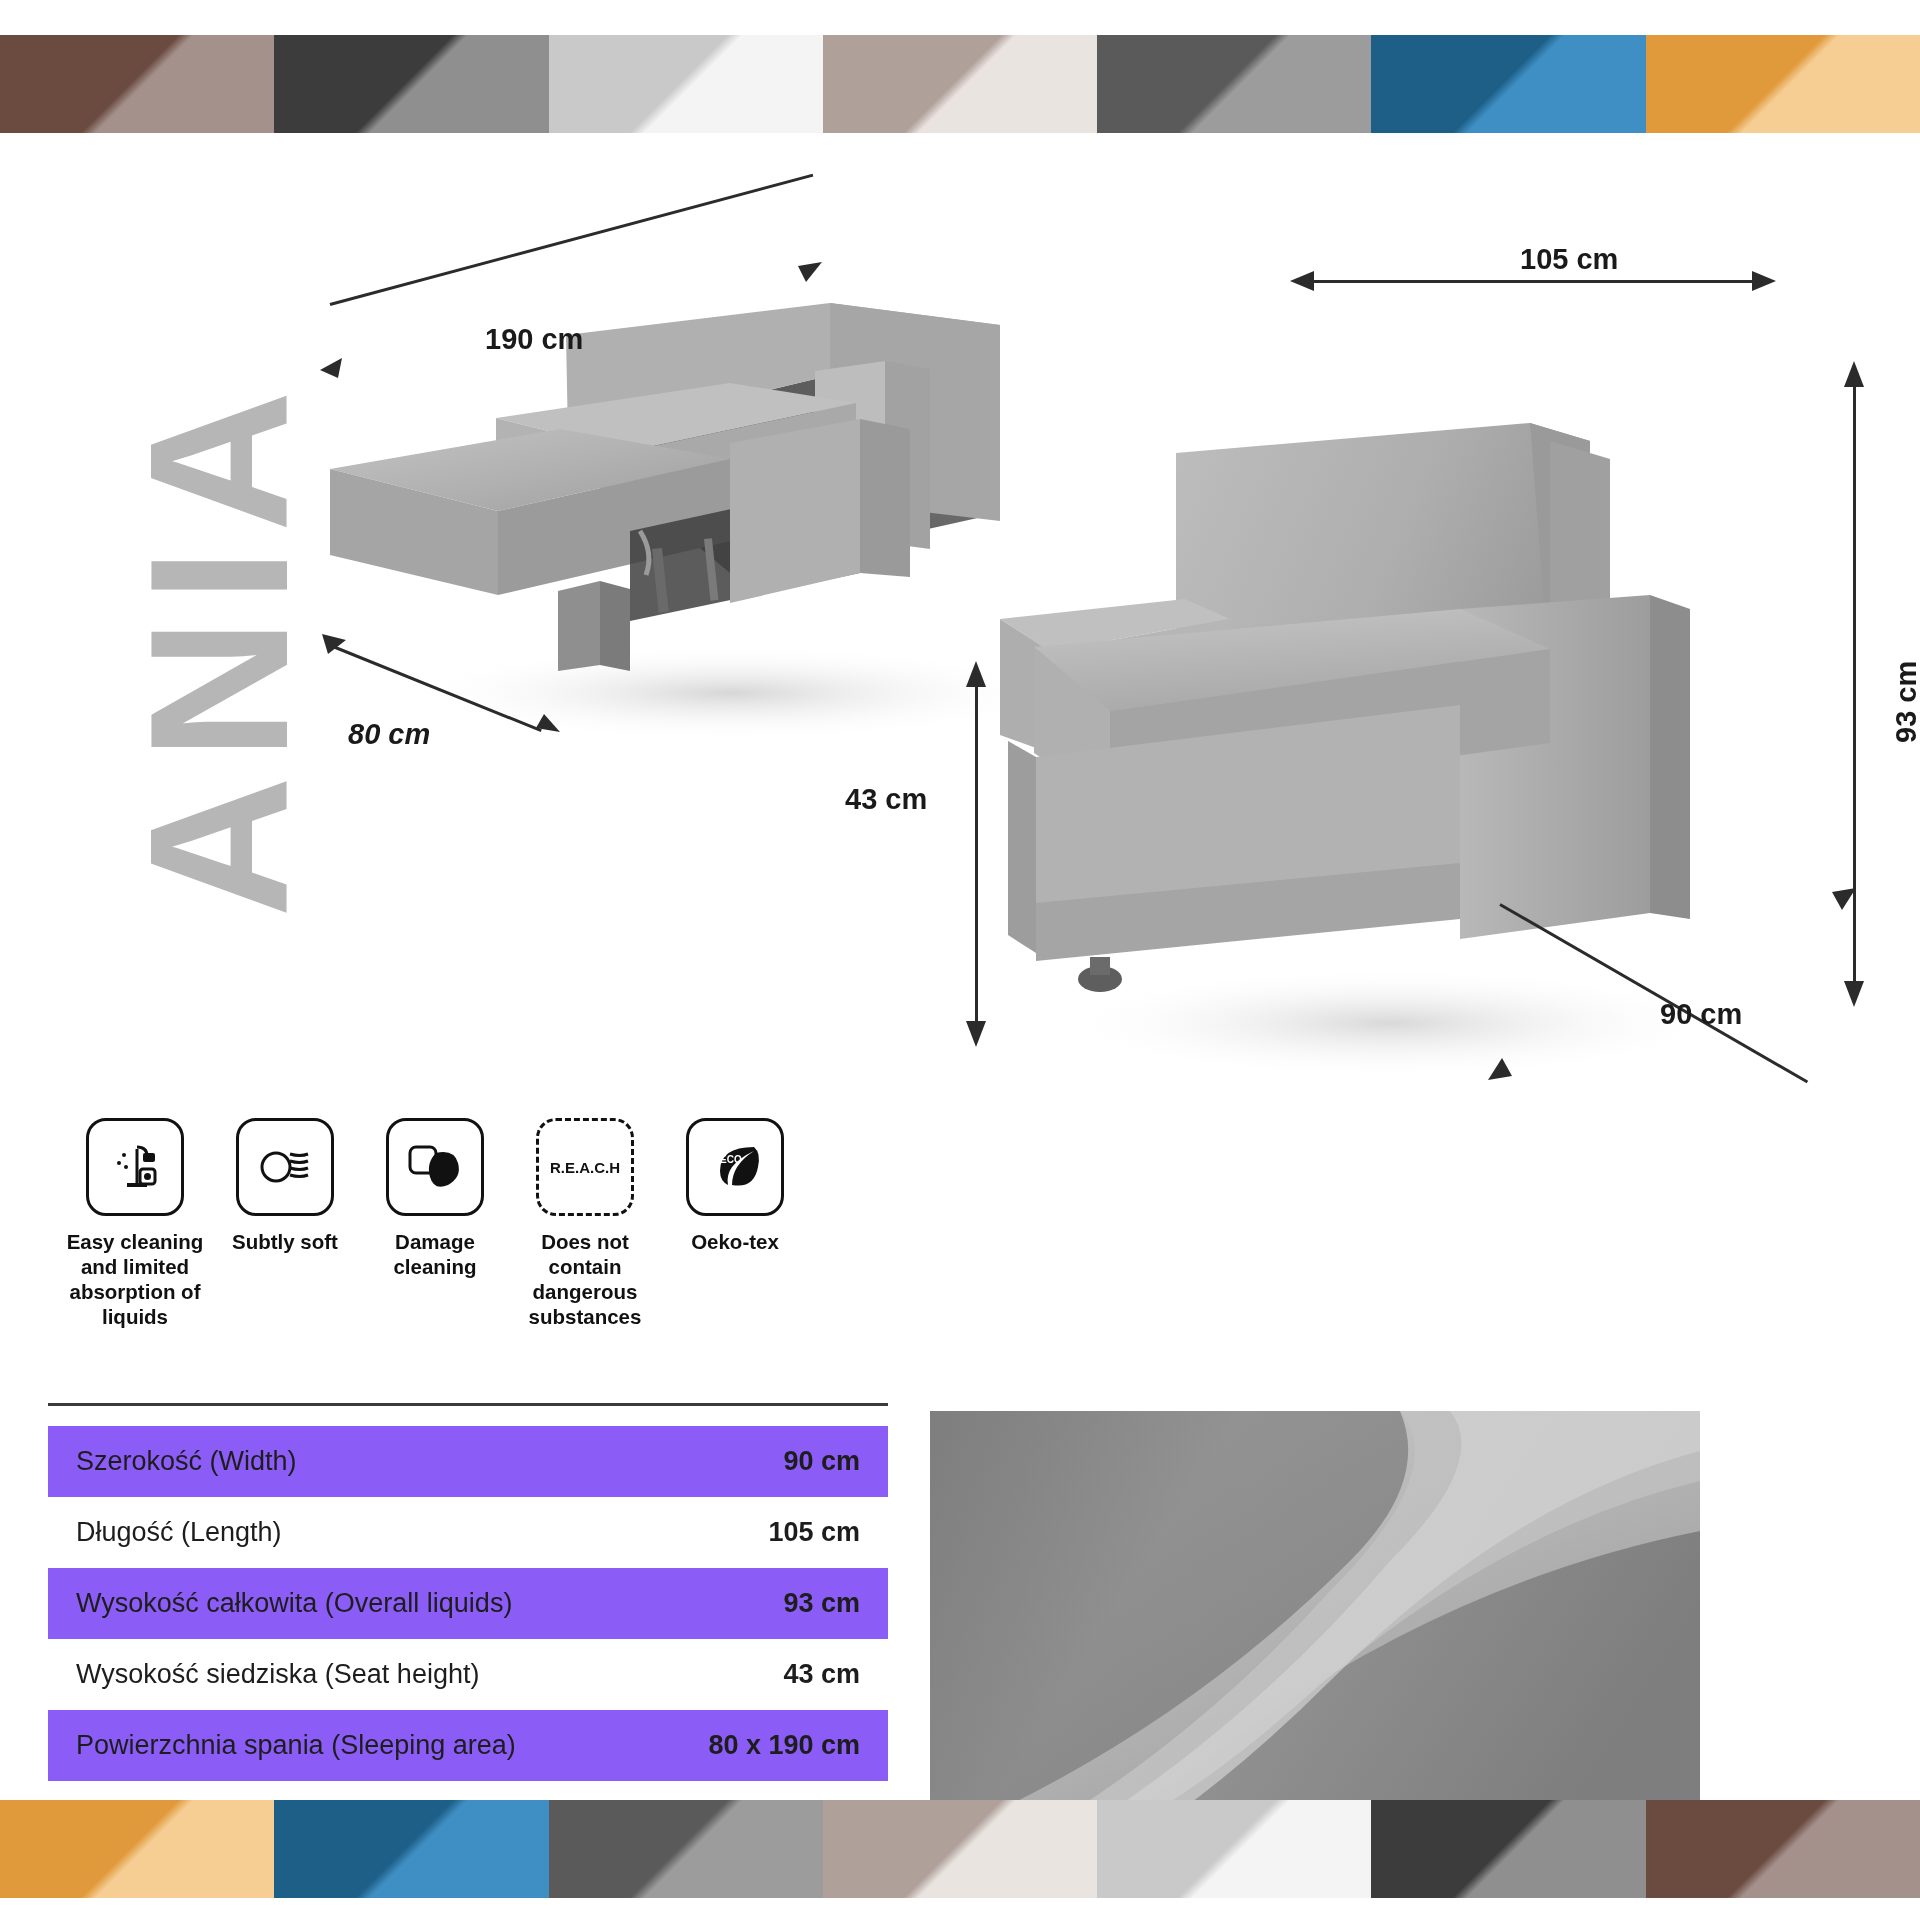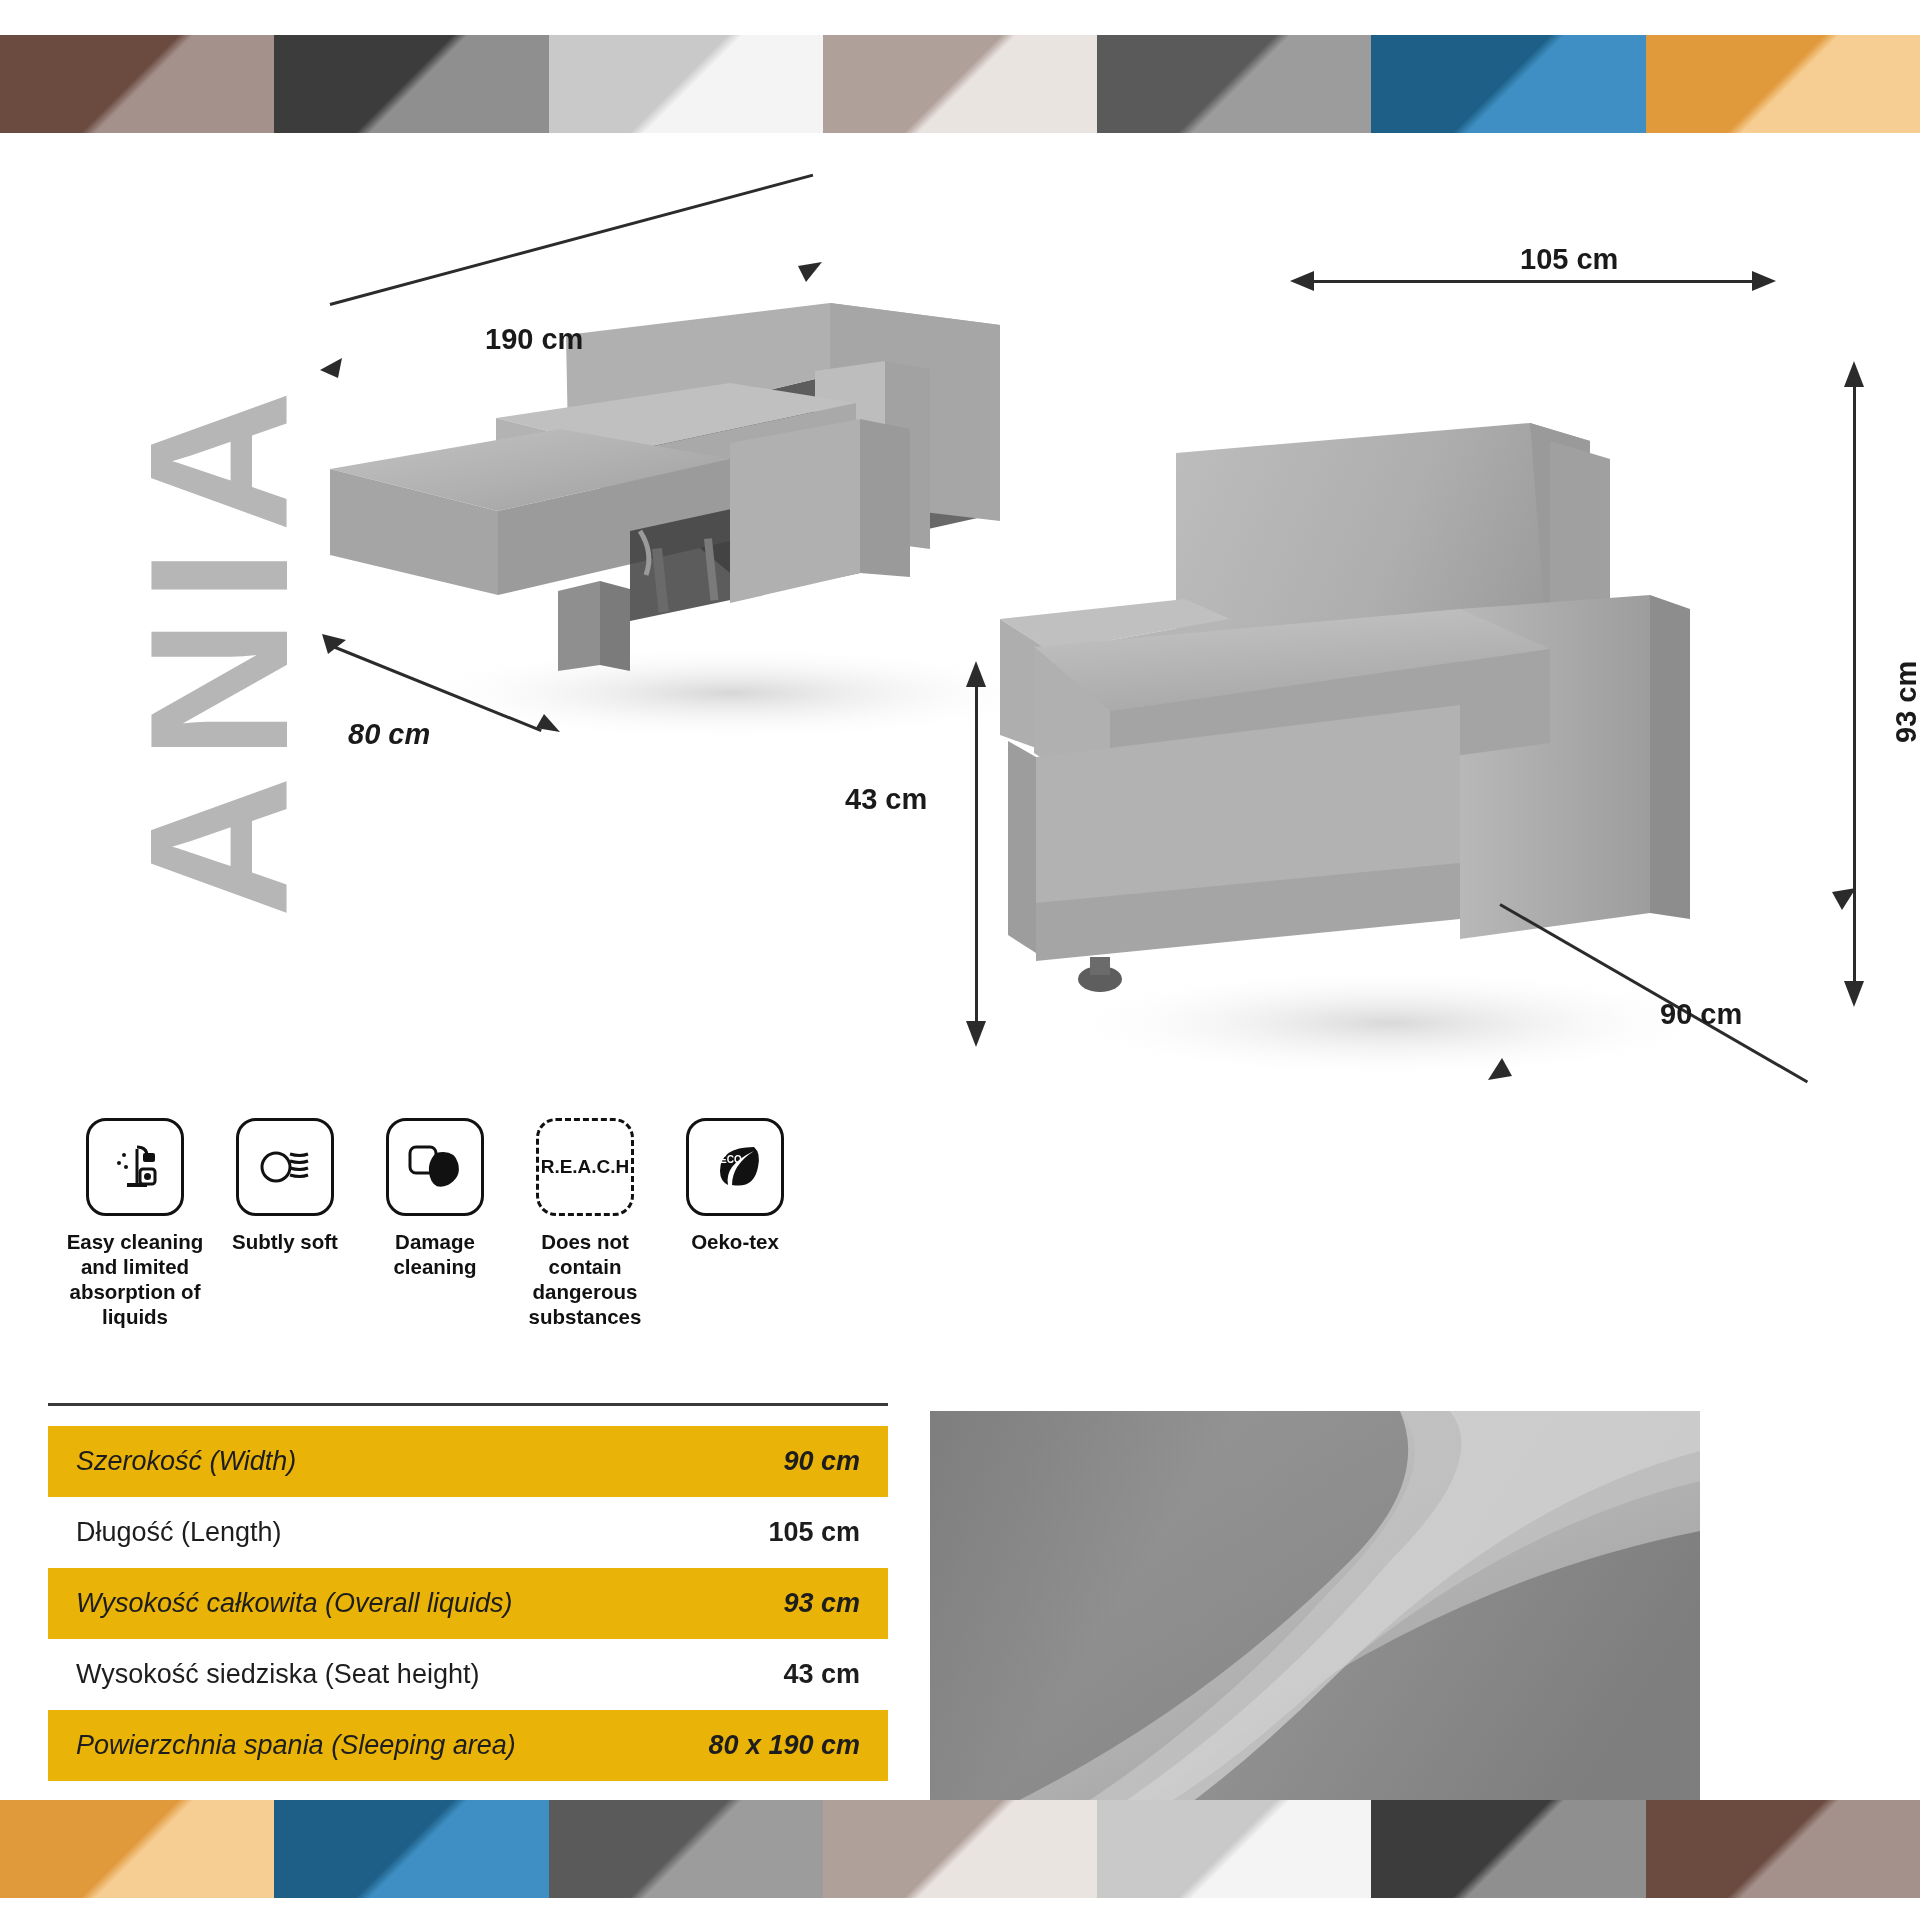--- a/index.html
+++ b/index.html
@@ -154,21 +154,21 @@
   .spec-table {
     width: 840px;
     border-collapse: collapse;
     margin: 20px 0 20px 0;
   }
   .spec-table td {
     font-size: 27px;
     padding: 20px 28px;
     color: #1d1d1d;
   }
-  .spec-table tr.shaded td { background: #eab308; font-style: italic; }
+  .spec-table tr.shaded td { background: #8b5cf6; }
   .spec-table td.val {
     text-align: right;
     font-weight: bold;
   }
 
   
   #fabric-photo {
     position: absolute;
     left: 930px; top: 1278px;
     width: 770px; height: 480px;
@@ -379,21 +379,21 @@
         <svg width="58" height="52" viewBox="0 0 58 52">
           <rect x="4" y="6" width="26" height="26" rx="6" fill="#fff" stroke="#111" stroke-width="3"></rect>
           <path d="M30 12 q18 -4 22 10 q4 14 -10 22 q-14 6 -18 -8 q-4 -14 6 -24 z" fill="#111"></path>
         </svg>
       </div>
       <div class="feature-label">Damage cleaning</div>
     </div>
 
     <div class="feature">
       <div class="feature-box" style="border-style:dashed;">
-        <span style="font-size:19px; font-weight:bold; color:#111;">R.E.A.C.H</span>
+        <span style="font-size:15px; font-weight:bold; color:#111;">R.E.A.C.H</span>
       </div>
       <div class="feature-label">Does not contain dangerous substances</div>
     </div>
 
     <div class="feature">
       <div class="feature-box">
         <svg width="58" height="52" viewBox="0 0 58 52">
           <path d="M48 6 q-34 0 -34 24 q0 10 8 14 q-4 -20 26 -34 q-22 14 -22 34 q22 4 26 -18 q3 -14 -4 -20 z" fill="#111"></path>
           <text x="14" y="22" font-family="Liberation Sans, sans-serif" font-size="10" font-weight="bold" fill="#fff">ECO</text>
         </svg>

